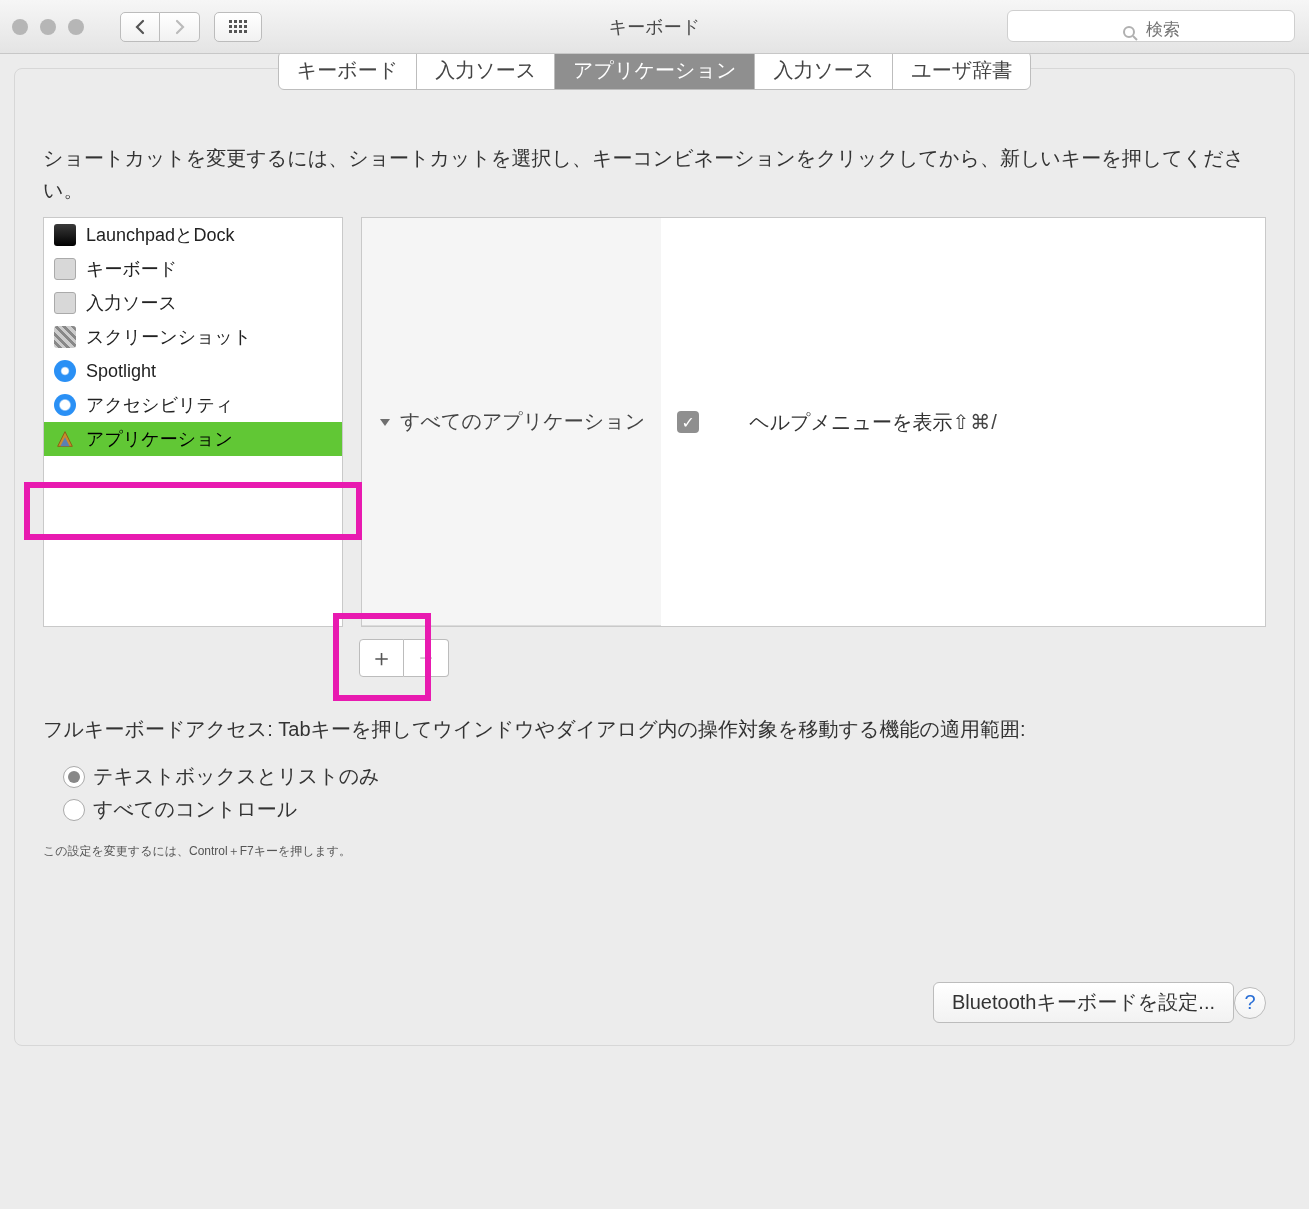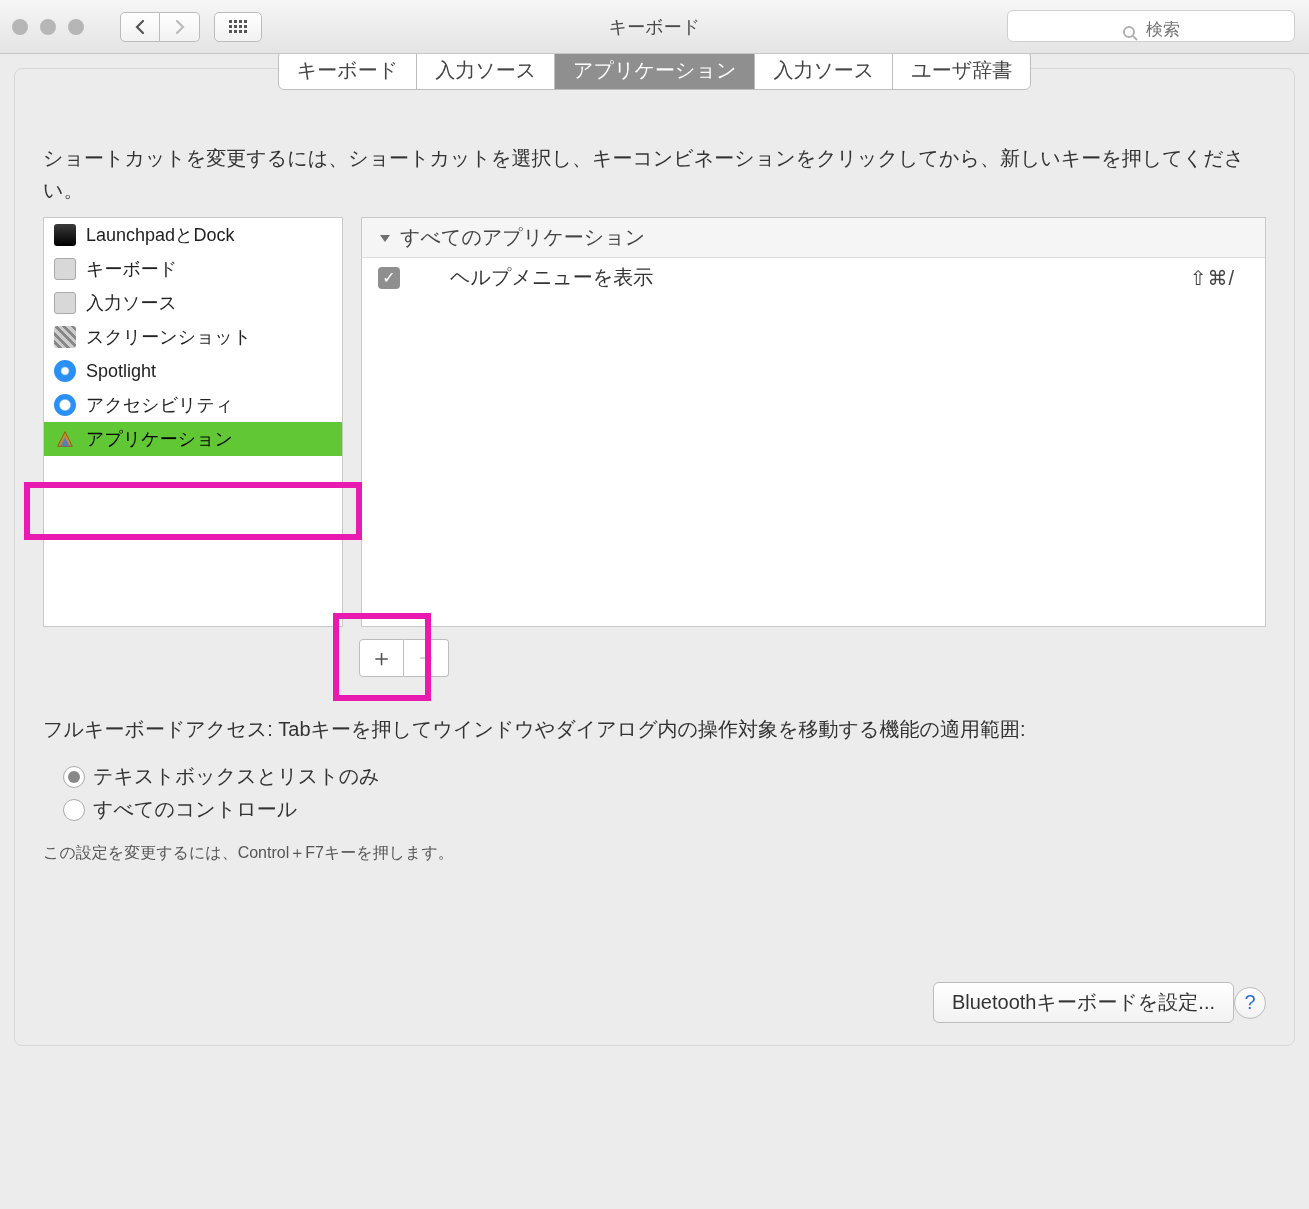--- a/index.html
+++ b/index.html
@@ -173,21 +173,21 @@
   .icon-screenshot { background: repeating-linear-gradient(45deg,#ccc,#ccc 3px,#888 3px,#888 6px); border-radius:3px;}
   .icon-service svg { width:22px; height:22px; }
   .icon-spotlight { background: radial-gradient(circle,#fff 20%,#2a90f5 30%); border-radius:50%; }
   .icon-accessibility { background: radial-gradient(circle,#fff 30%,#2a90f5 40%); border-radius:50%; }
   .icon-apps { width:22px; height:22px; }
   .shortcut-table {
     flex: 1;
     background: #fff;
     border: 1px solid #c9c9c9;
     display: flex;
-    flex-direction: column;
+    flex-direction: row;
   }
   .table-header {
     background: #f5f5f5;
     border-bottom: 1px solid #dcdcdc;
     padding: 6px 16px;
     display: flex;
     align-items: center;
     gap: 8px;
     font-size: 20px;
     color: #444;
@@ -264,21 +264,21 @@
     width: 22px; height: 22px; border-radius: 50%;
     border: 1px solid #aaa;
     background: #fff;
     display: flex; align-items:center; justify-content:center;
   }
   .radio.checked::after {
     content:""; width:12px; height:12px; border-radius:50%;
     background:#888;
   }
   .hint {
-    font-size: 16px;
+    font-size: 12px;
     color: #555;
     margin-top: 6px;
   }
   .bottom-row {
     display: flex;
     align-items: center;
     justify-content: flex-end;
     gap: 0;
     margin-top: auto;
     padding-top: 20px;

